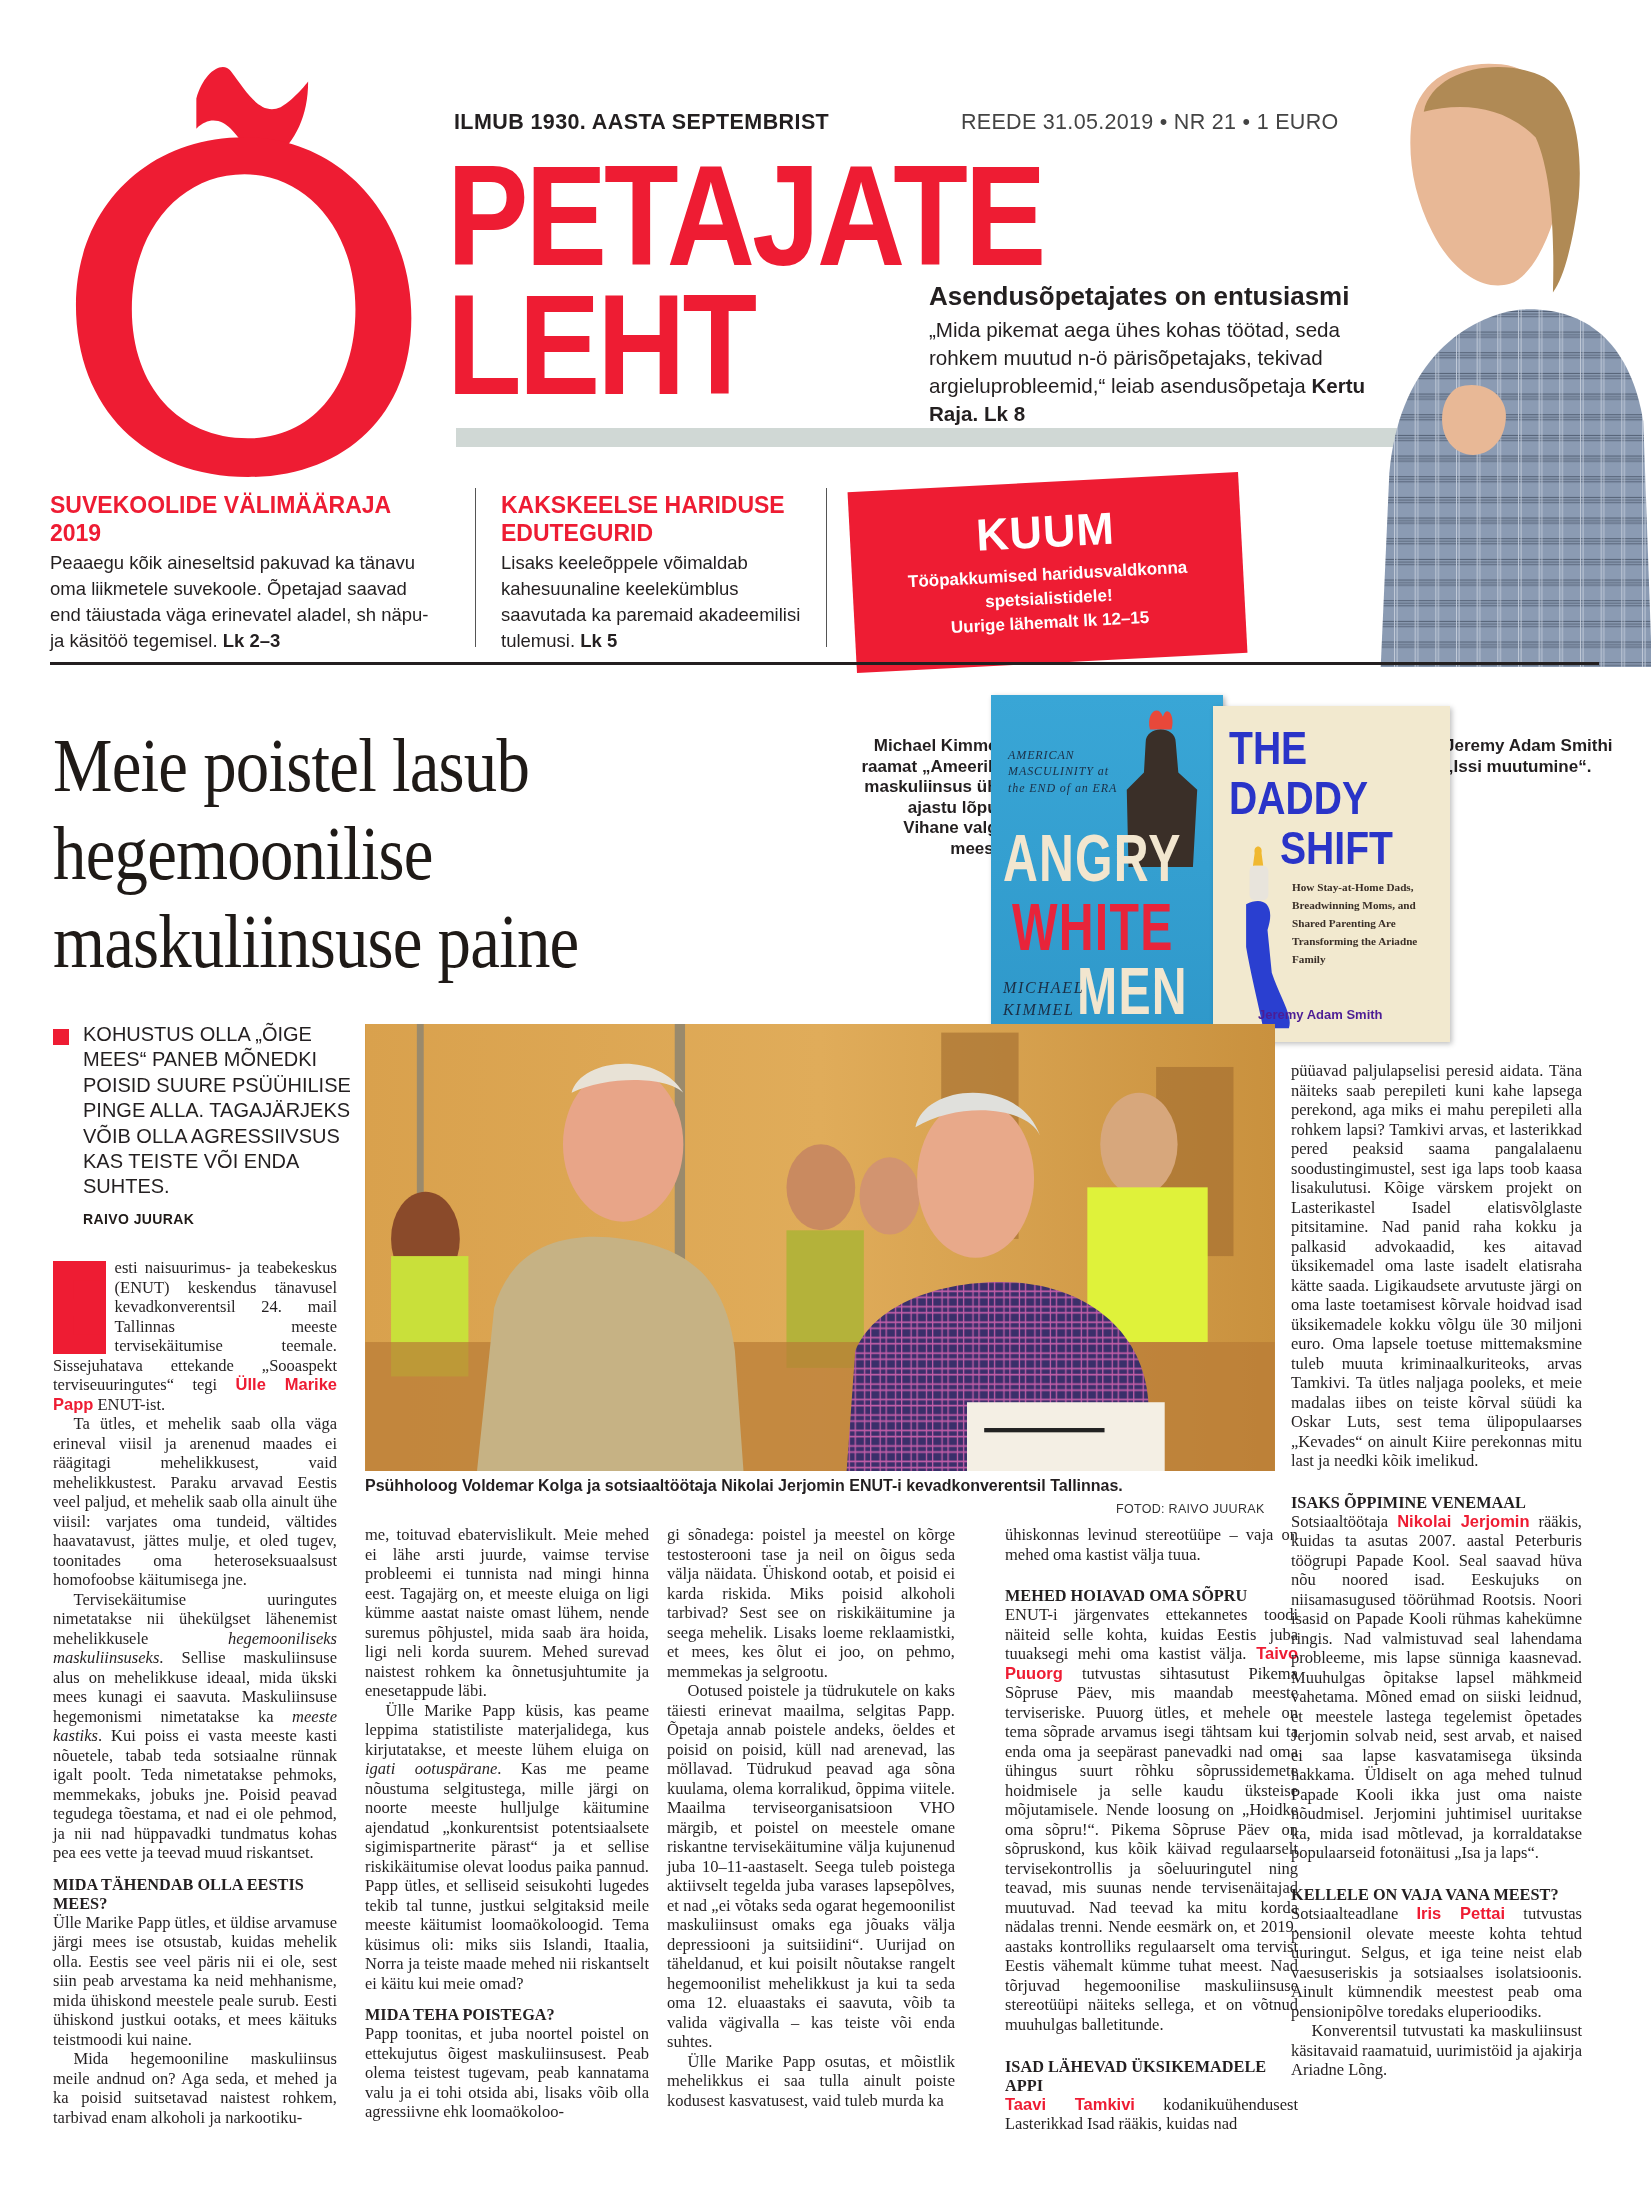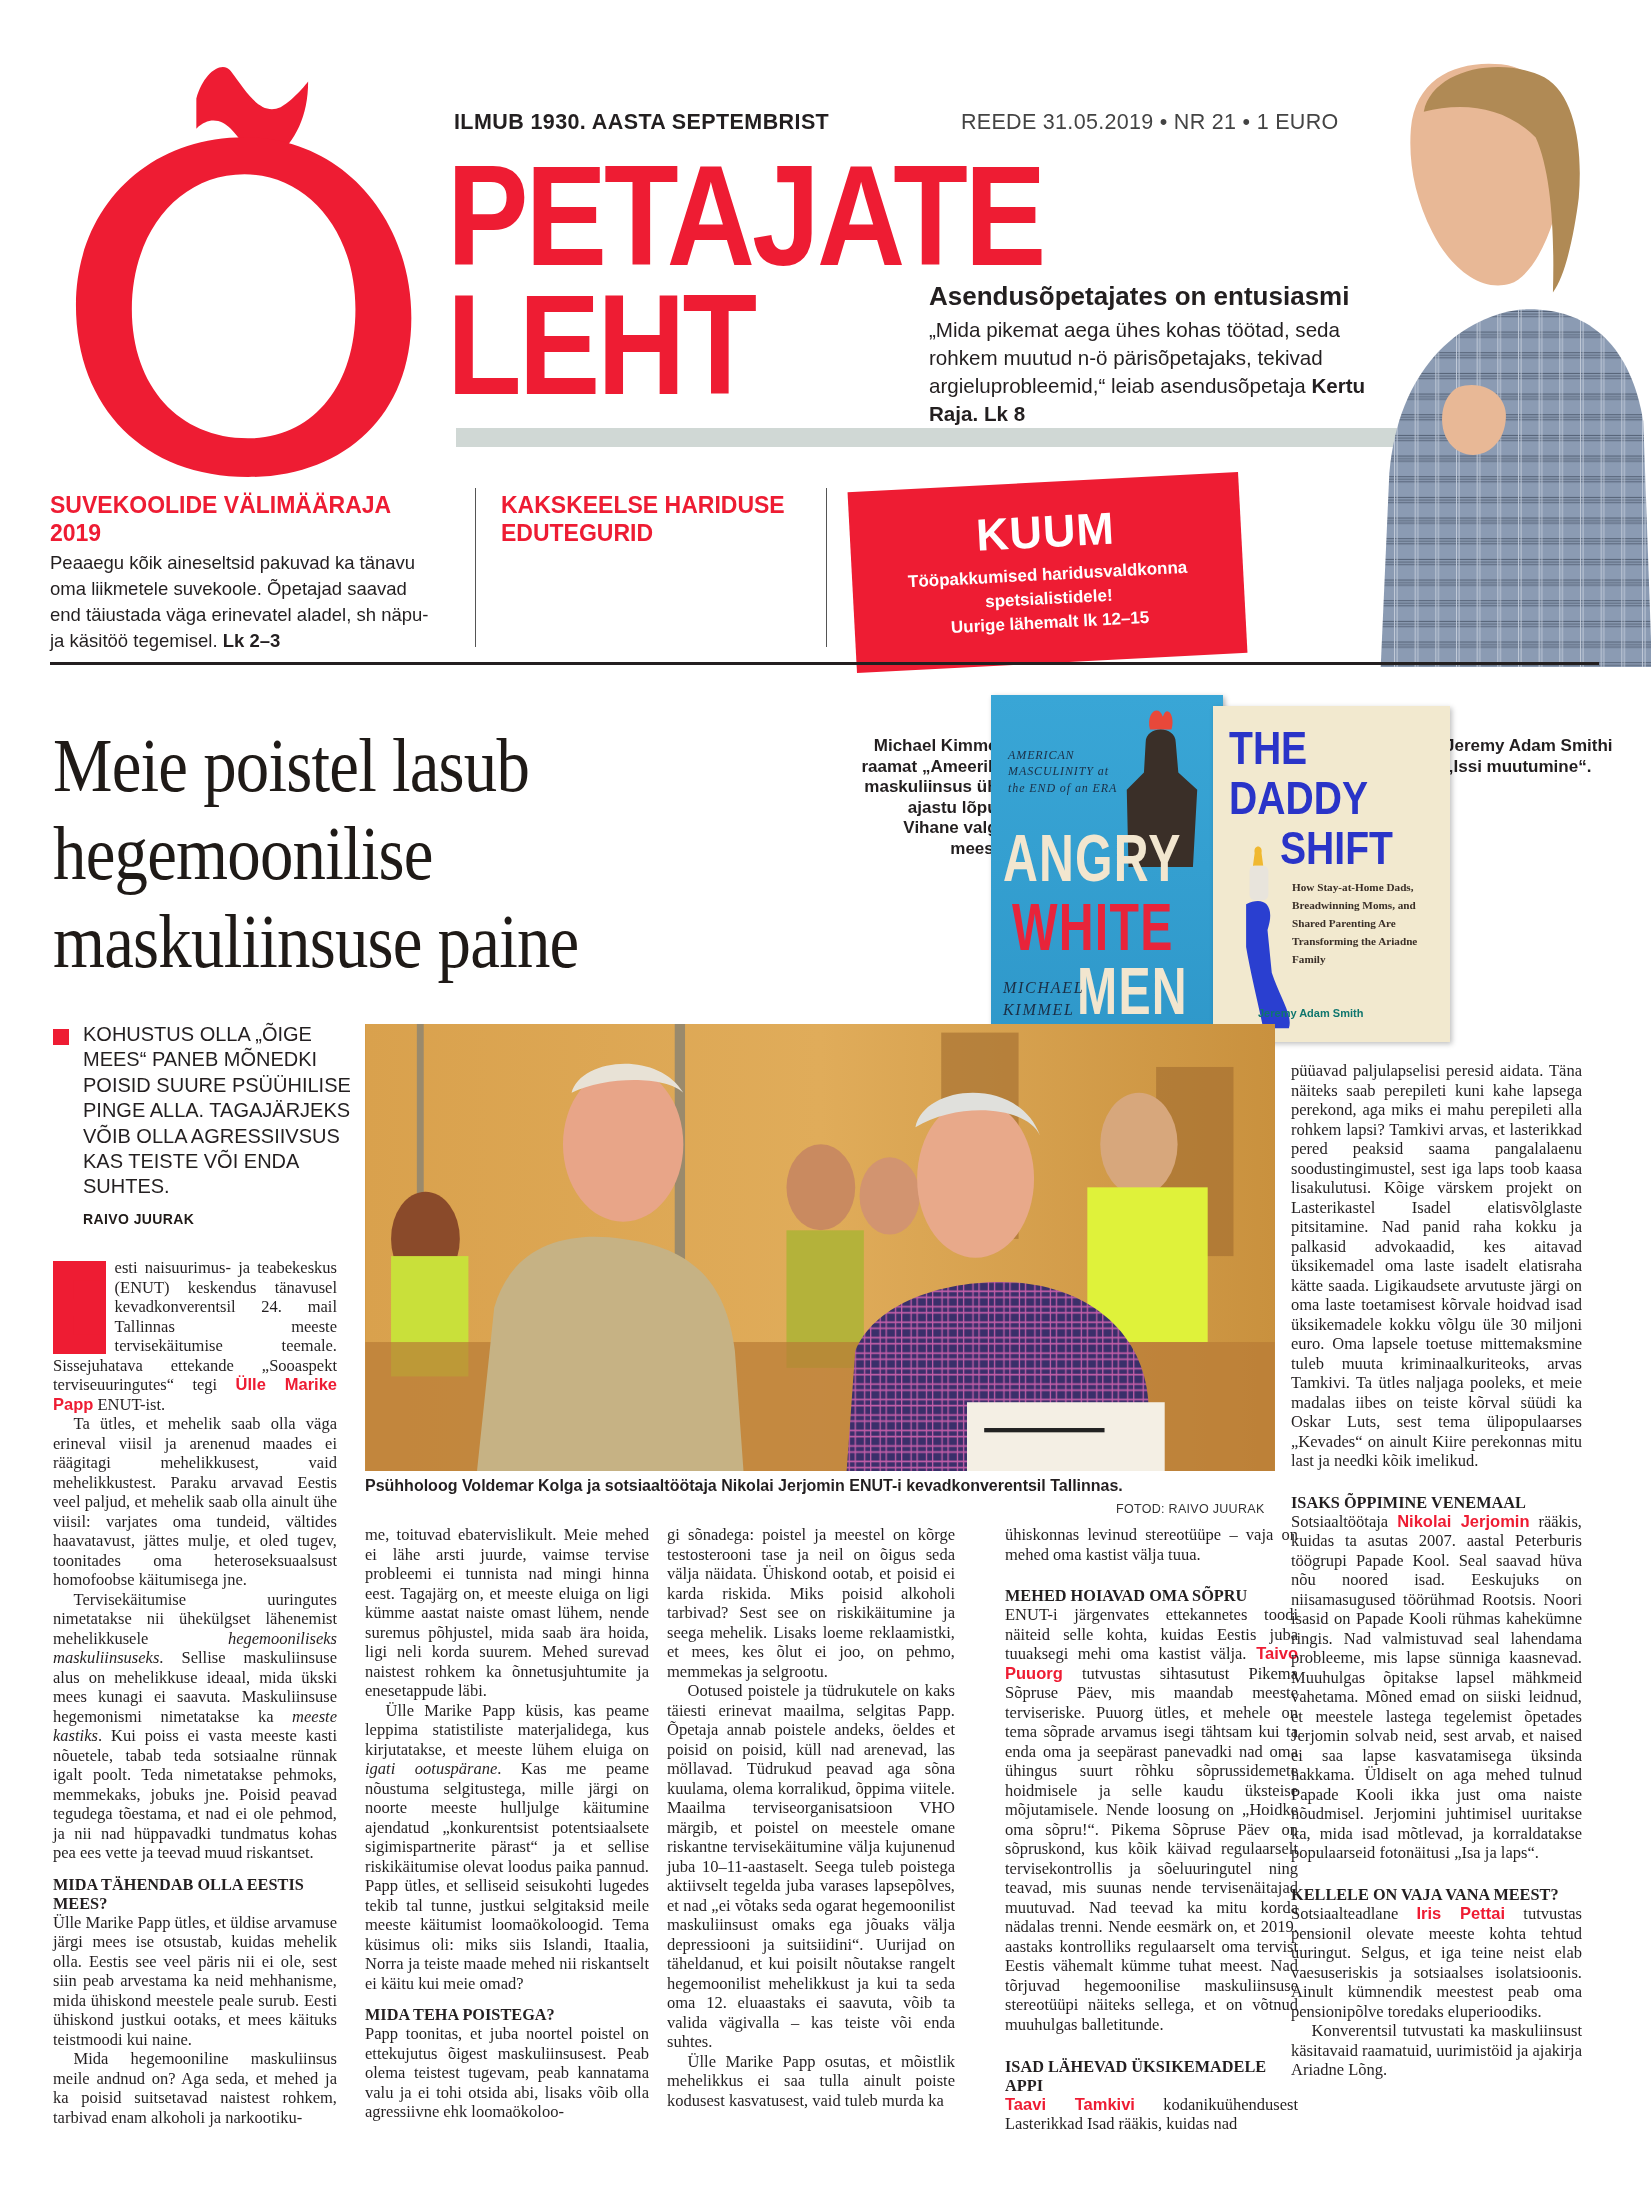--- a/index.html
+++ b/index.html
@@ -104,20 +104,21 @@
   <path d="M150 380 C 180 370, 210 390, 205 420 C 200 460, 160 470, 140 445 C 125 425, 130 390, 150 380 Z" fill="#e8b896"></path>
 </svg>
 
 <div class="abs teaser" style="left:50px;">
   <h3>SUVEKOOLIDE VÄLIMÄÄRAJA 2019</h3>
   <p><span>Peaaegu kõik aineseltsid pakuvad ka tänavu oma liikmetele suvekoole. Õpetajad saavad end täiustada väga erinevatel aladel, sh näpu- ja käsitöö tegemisel.</span> <b>Lk 2–3</b></p>
 </div>
 <div class="abs vrule" style="left:475px; top:488px; height:159px;"></div>
 <div class="abs teaser" style="left:501px; width:310px;">
   <h3>KAKSKEELSE HARIDUSE EDUTEGURID</h3>
+  <p><span>Lisaks keeleõppele võimaldab kahesuunaline keelekümblus saavutada ka paremaid akadeemilisi tulemusi.</span> <b>Lk 5</b></p>
 </div>
 <div class="abs vrule" style="left:826px; top:488px; height:159px;"></div>
 
 <div class="abs kuum">
   <div class="k1">KUUM</div>
   <div class="k2">Tööpakkumised haridusvaldkonna</div>
   <div class="k2" style="margin-top:0">spetsialistidele!</div>
   <div class="k2" style="margin-top:0">Uurige lähemalt lk 12–15</div>
 </div>
 
@@ -149,21 +150,21 @@
     <div>THE</div>
     <div>DADDY</div>
     <div style="padding-left:60px">SHIFT</div>
   </div>
   <svg width="77" height="189" viewBox="0 0 90 220" style="position:absolute;left:15.5px;top:138px;">
     <path d="M30 10 C 28 0, 40 0, 38 10 L 40 25 L 28 25 Z" fill="#f0b830"></path>
     <rect x="24" y="25" width="22" height="40" rx="6" fill="#e8e4dc"></rect>
     <path d="M20 70 C 40 60, 55 70, 45 100 L 50 150 C 60 180, 75 200, 70 215 L 40 215 C 35 190, 25 150, 20 120 Z" fill="#2a3fd0"></path>
   </svg>
   <div style="position:absolute;left:79px;top:172px;width:151px;font-family:'Liberation Serif',serif;font-weight:700;font-size:11.2px;line-height:18px;color:#3a2f28;">How Stay-at-Home Dads, Breadwinning Moms, and Shared Parenting Are Transforming the Ariadne Family</div>
-  <div style="position:absolute;left:45px;top:301px;font-family:'Liberation Sans',sans-serif;font-weight:700;font-size:11px;color:#0f766e;">Jeremy Adam Smith</div>
+  <div style="position:absolute;left:45px;top:301px;font-family:'Liberation Sans',sans-serif;font-weight:700;font-size:13px;color:#4c1d95;">Jeremy Adam Smith</div>
 </div>
 
 <div class="abs kicker-sq"></div>
 <div class="abs kicker">KOHUSTUS OLLA „ÕIGE MEES“ PANEB MÕNEDKI POISID SUURE PSÜÜHILISE PINGE ALLA. TAGAJÄRJEKS VÕIB OLLA AGRESSIIVSUS KAS TEISTE VÕI ENDA SUHTES.</div>
 <div class="abs byline">RAIVO JUURAK</div>
 
 <div class="abs photo">
   <svg width="910" height="447" viewBox="0 0 1058 520">
     <defs>
       <linearGradient id="wall" x1="0" y1="0" x2="1" y2="0">

